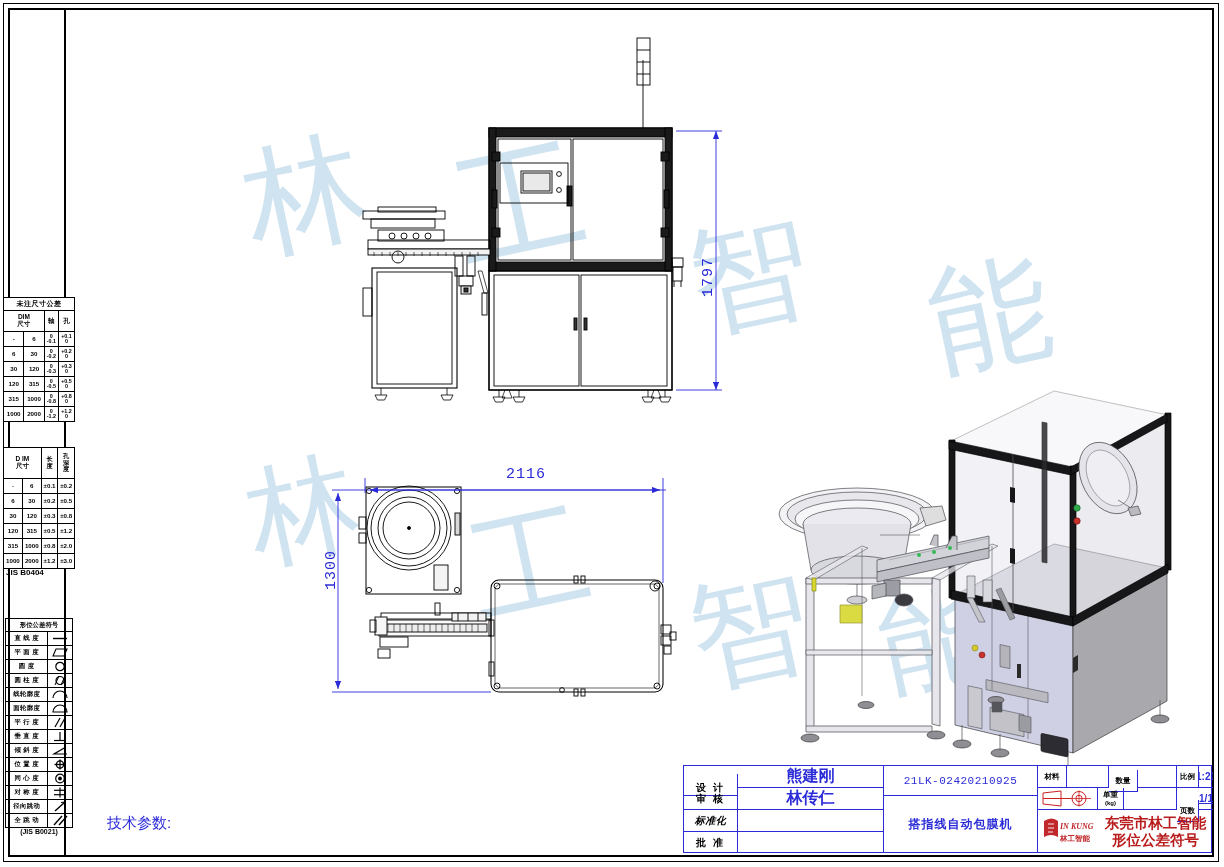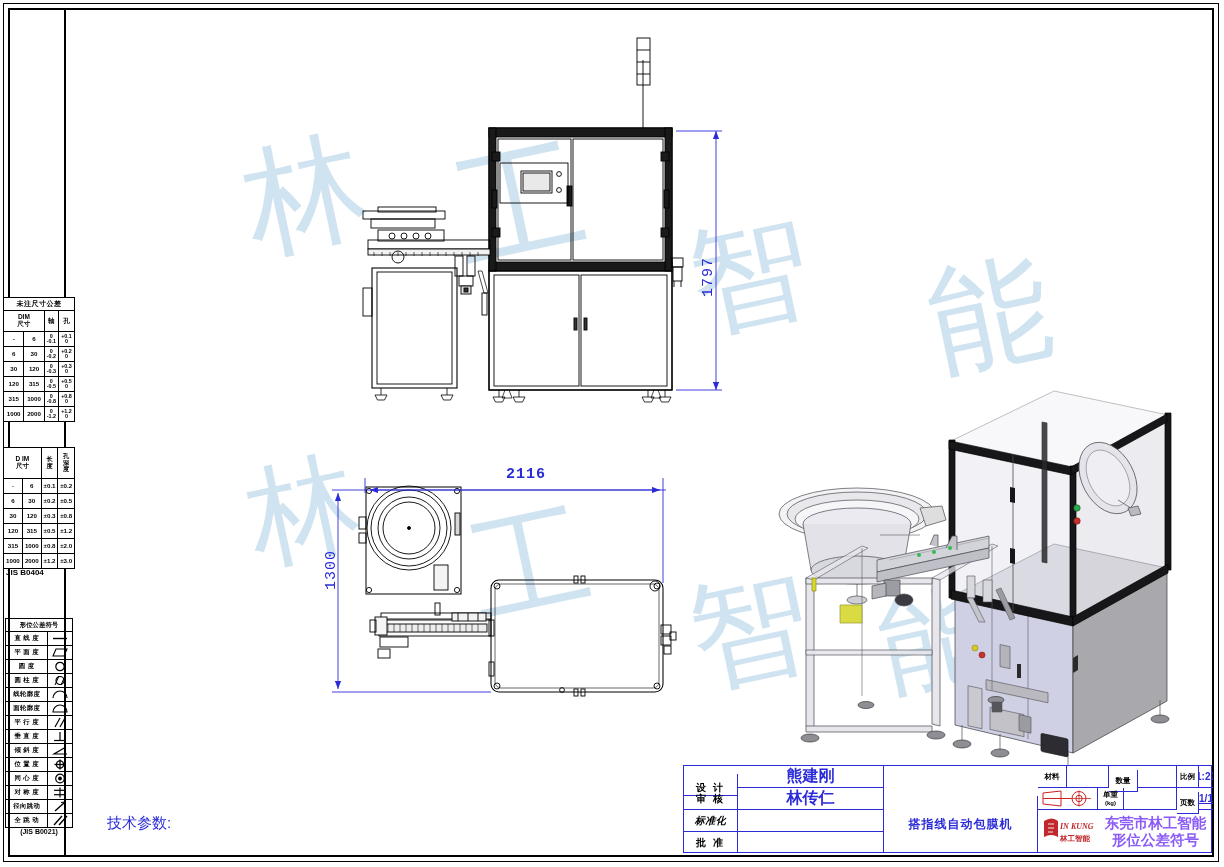--- a/index.html
+++ b/index.html
@@ -162,21 +162,21 @@
   .tb-val.small { font-size: 8px; }
   .tb-num {
     color: #2b2bd8;
     font-family: "Liberation Mono", monospace;
     font-size: 11px;
     letter-spacing: .5px;
   }
   .tb-title { color: #2b2bd8; font-size: 12px; font-weight: 700; letter-spacing: 1px; text-align: center; }
   .tb-mini { color: #000; font-weight: 700; font-size: 7.5px; line-height: 1.05; text-align: center; }
   .company {
-    color: #8b5cf6;
+    color: #b91c1c;
     font-size: 14.5px;
     font-weight: 700;
     line-height: 1.12;
     text-align: center;
   }
   .logo-wrap { display: flex; align-items: center; justify-content: center; text-decoration: underline; }
 
   
   .dim {
     position: absolute;
@@ -755,21 +755,21 @@
       <path d="M983,580 l9,0 l0,22 l-9,0 z" fill="#d8d8df"></path>
       <path d="M967,598 l12,24 l6,0 l-12,-24 z" fill="#c5c5cc"></path>
       <path d="M996,590 l14,30 l5,-2 l-14,-30 z" fill="#9b9ba2"></path>
       <circle cx="975" cy="648" r="3" fill="#d8c72a" stroke="#8a8a20"></circle>
       <circle cx="982" cy="655" r="3" fill="#c8302c" stroke="#7e1b19"></circle>
       <path d="M992,702 l10,0 l0,10 l-10,0 z" fill="#55555c"></path>
     </g>
   </g>
 </svg>
 
-<div class="dim" id="dim-2116" style="left:506px; top:466px;font-weight:bold;">2116</div>
+<div class="dim" id="dim-2116" style="left:506px; top:466px;">2116</div>
 <div class="dim vert" id="dim-1797" style="left:700px; top:297px;">1797</div>
 <div class="dim vert" id="dim-1300" style="left:323px; top:590px;">1300</div>
 
 <div class="tech">
   <div>技术参数:</div>
   
   
 </div>
 
 <div class="titleblock">
@@ -793,20 +793,23 @@
     <div class="tb-cell" style="left:54px; top:44px;width:146px; height:22px;">
         <span class="tb-val"></span>
       </div>
     <div class="tb-cell" style="left:0;   top:66px; width:54px;  height:21px; border-bottom:none;">
         <span class="tb-lbl">批 准</span>
       </div>
     <div class="tb-cell" style="left:54px; top:66px;width:146px; height:21px; border-bottom:none;">
         <span class="tb-val"></span>
       </div>
 
+    <div class="tb-cell" style="left:200px; top:0;  width:154px; height:30px;">
+        <span class="tb-num">21LK-02420210925</span>
+      </div>
     <div class="tb-cell" style="left:200px; top:30px; width:154px; height:57px; border-bottom:none;">
         <span class="tb-title">搭指线自动包膜机</span>
       </div>
 
     <div class="tb-cell" style="left:354px; top:0; width:29px; height:22px;">
         <span class="tb-mini">材料</span>
       </div>
     <div class="tb-cell" style="left:383px; top:0; width:42px; height:22px;">
         <span class="tb-val small"></span>
       </div>
@@ -834,21 +837,21 @@
         <line x1="28" y1="8.5" x2="50" y2="8.5" stroke="#c22" stroke-width="0.8"></line>
         <line x1="38" y1="0.5" x2="38" y2="16.5" stroke="#c22" stroke-width="0.8"></line>
       </svg>
     </div>
     <div class="tb-cell" style="left:414px; top:22px; width:26px; height:22px;">
       <span class="tb-mini"><span>单重</span><br><span style="font-size:6px">(kg)</span></span>
     </div>
     <div class="tb-cell" style="left:440px; top:22px; width:53px; height:22px;">
         <span class="tb-val small"></span>
       </div>
-    <div class="tb-cell" style="left:493px; top:26px; width:22px; height:22px;">
+    <div class="tb-cell" style="left:493px; top:34px; width:22px; height:22px;">
         <span class="tb-mini">页数</span>
       </div>
     <div class="tb-cell" style="left:515px; top:22px; width:14px; height:22px; border-right:none;">
         <span class="tb-val" style="font-size:10px;text-decoration:underline;">1/1</span>
       </div>
 
     <div class="tb-cell logo-wrap" style="left:354px; top:44px; width:60px; height:43px; border-bottom:none; border-right:none;">
       <svg width="54" height="34" viewBox="0 0 54 34">
         <path d="M3,6 q8,-5 14,0 l0,16 q-7,-4 -14,0 z" fill="#c0282c"></path>
         <path d="M7,9 l6,0 M7,13 l6,0 M7,17 l5,0" stroke="#fff" stroke-width="0.9"></path>

